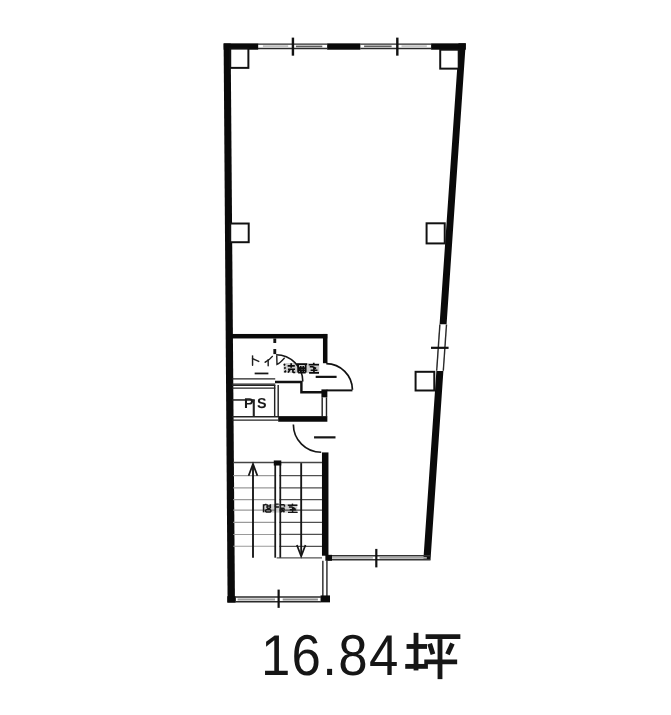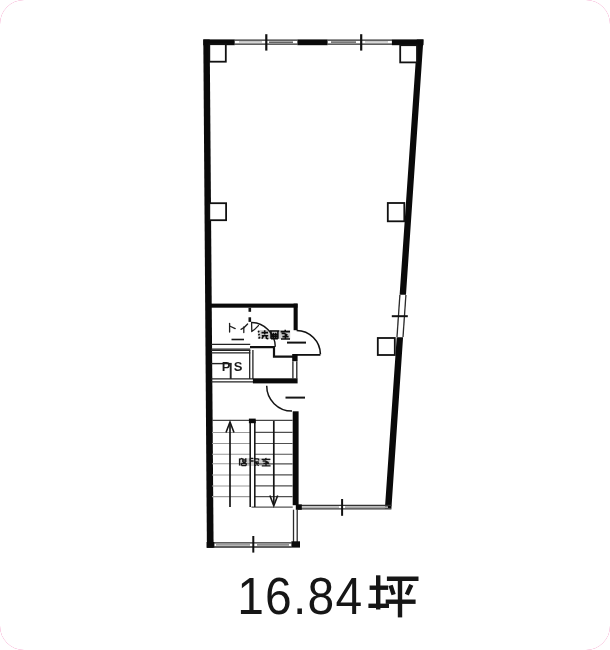--- a/index.html
+++ b/index.html
@@ -1,16 +1,16 @@
 <!DOCTYPE html>
 <html><head>
 <meta charset="utf-8">
 <style>
   html,body{margin:0;padding:0;background:#ffffff;}
-  #page{position:relative;width:610px;height:650px;background:#ec4899;overflow:hidden;border-radius:24px;}
+  #page{position:relative;width:610px;height:650px;background:#ec4899;overflow:hidden;}
   svg{position:absolute;left:0;top:0;}
   text{font-family:"Liberation Sans", sans-serif;}
 </style>
 </head>
 <body>
 <div id="page">
 <svg width="610" height="650" viewBox="0 0 610 650" style="filter:blur(0.4px)">
 
   <rect x="0" y="0" width="610" height="650" fill="#ffffff"></rect>
 

